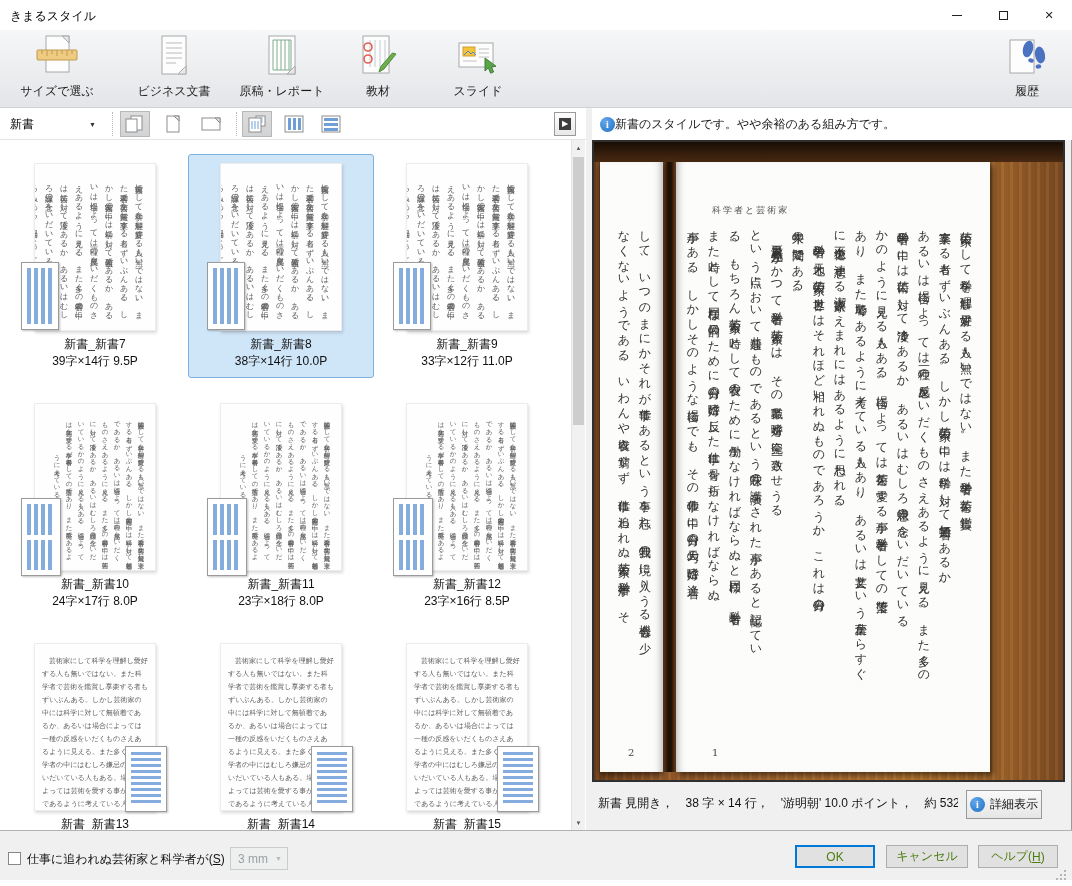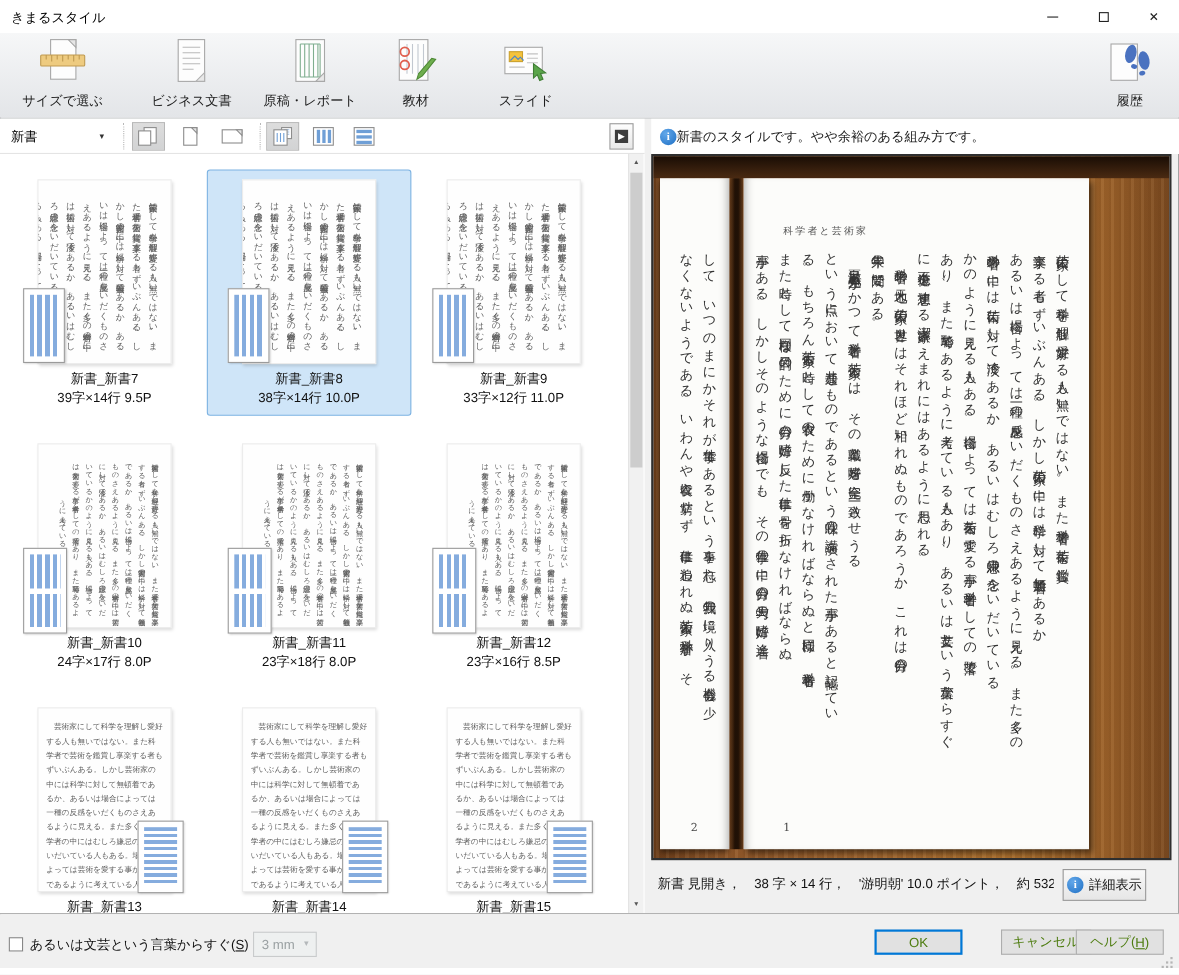--- a/index.html
+++ b/index.html
@@ -112,21 +112,21 @@
   #bleed-check { position:absolute; left:8px; top:21px; width:13px; height:13px; background:#fff; border:1px solid #878787; }
   #bleed-label { position:absolute; left:27px; top:20px; font-size:12px; color:#111; }
   #bleed-label u { text-decoration:underline; }
   #bleed-combo { position:absolute; left:230px; top:16px; width:58px; height:23px; background:#eef0f0;
     border:1px solid #c9cbcc; color:#9aa0a2; font-size:12px; display:flex; align-items:center; }
   #bleed-combo .val { margin-left:7px; }
   #bleed-combo .arr { position:absolute; right:5px; font-size:7px; color:#b4b8ba; }
   .dlg-btn { position:absolute; top:14px; height:23px; background:#e1e1e1; border:1px solid #adadad;
     font-size:12px; color:#4d7c0f; display:flex; align-items:center; justify-content:center; }
   #ok-btn { left:795px; width:80px; border:2px solid #0078d7; }
-  #cancel-btn { left:910px; width:82px; }
+  #cancel-btn { left:886px; width:82px; }
   #help-btn { left:978px; width:80px; }
   #resize-grip { position:absolute; right:6px; bottom:6px; width:10px; height:10px; }
   #resize-grip i { position:absolute; width:2px; height:2px; background:#b5b5b5;
     box-shadow:-4px 4px 0 #b5b5b5, -8px 8px 0 #b5b5b5, 0 4px 0 #b5b5b5, -4px 8px 0 #b5b5b5, 0 8px 0 #b5b5b5; right:0; top:0; }
   svg { display:block; }
 </style>
 </head>
 <body>
 
 <div id="window">
@@ -415,21 +415,21 @@
     <span class="summary">新書 見開き，　38 字 × 14 行，　'游明朝' 10.0 ポイント，　約 532 ...</span>
     <div id="details-btn">
       <span class="info-ic">i</span>
       <span class="lbl">詳細表示</span>
     </div>
   </div>
 
   <div id="bottom-sep"></div>
   <div id="bottom-bar">
     <div id="bleed-check"></div>
-    <span id="bleed-label"><span>あるいは文芸という言葉からすぐ(</span><u>S</u><span>)</span></span>
+    <span id="bleed-label"><span>仕事に追われぬ芸術家と科学者が(</span><u>S</u><span>)</span></span>
     <div id="bleed-combo">
       <span class="val">3 mm</span>
       <span class="arr">▼</span>
     </div>
     <div class="dlg-btn" id="ok-btn">OK</div>
     <div class="dlg-btn" id="cancel-btn">キャンセル</div>
     <div class="dlg-btn" id="help-btn">
         <span>ヘルプ(</span>
         <u>H</u>
         <span>)</span>

